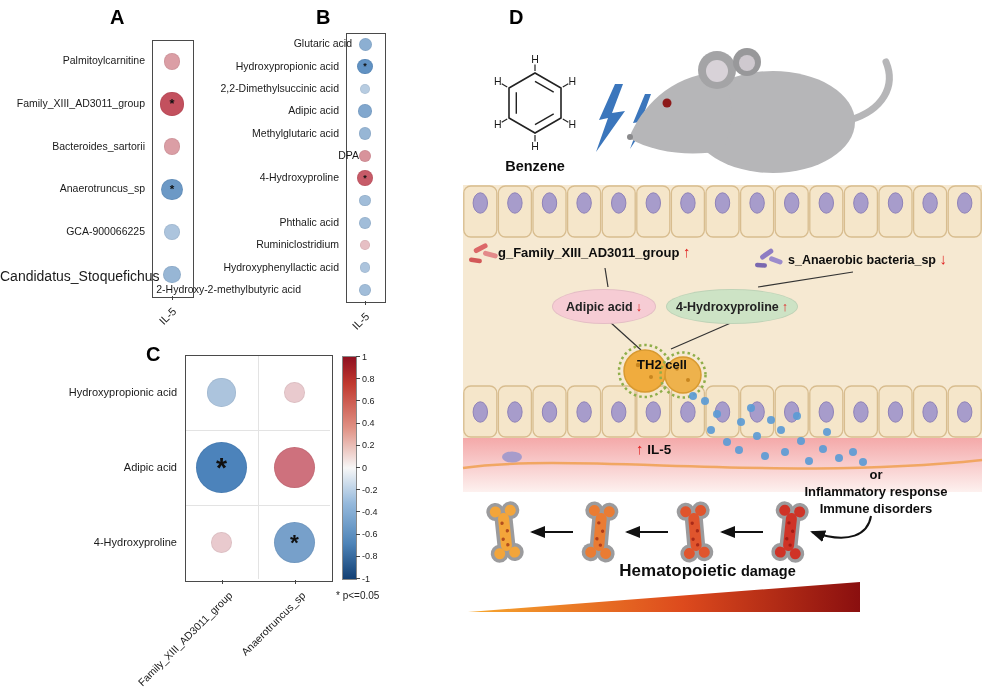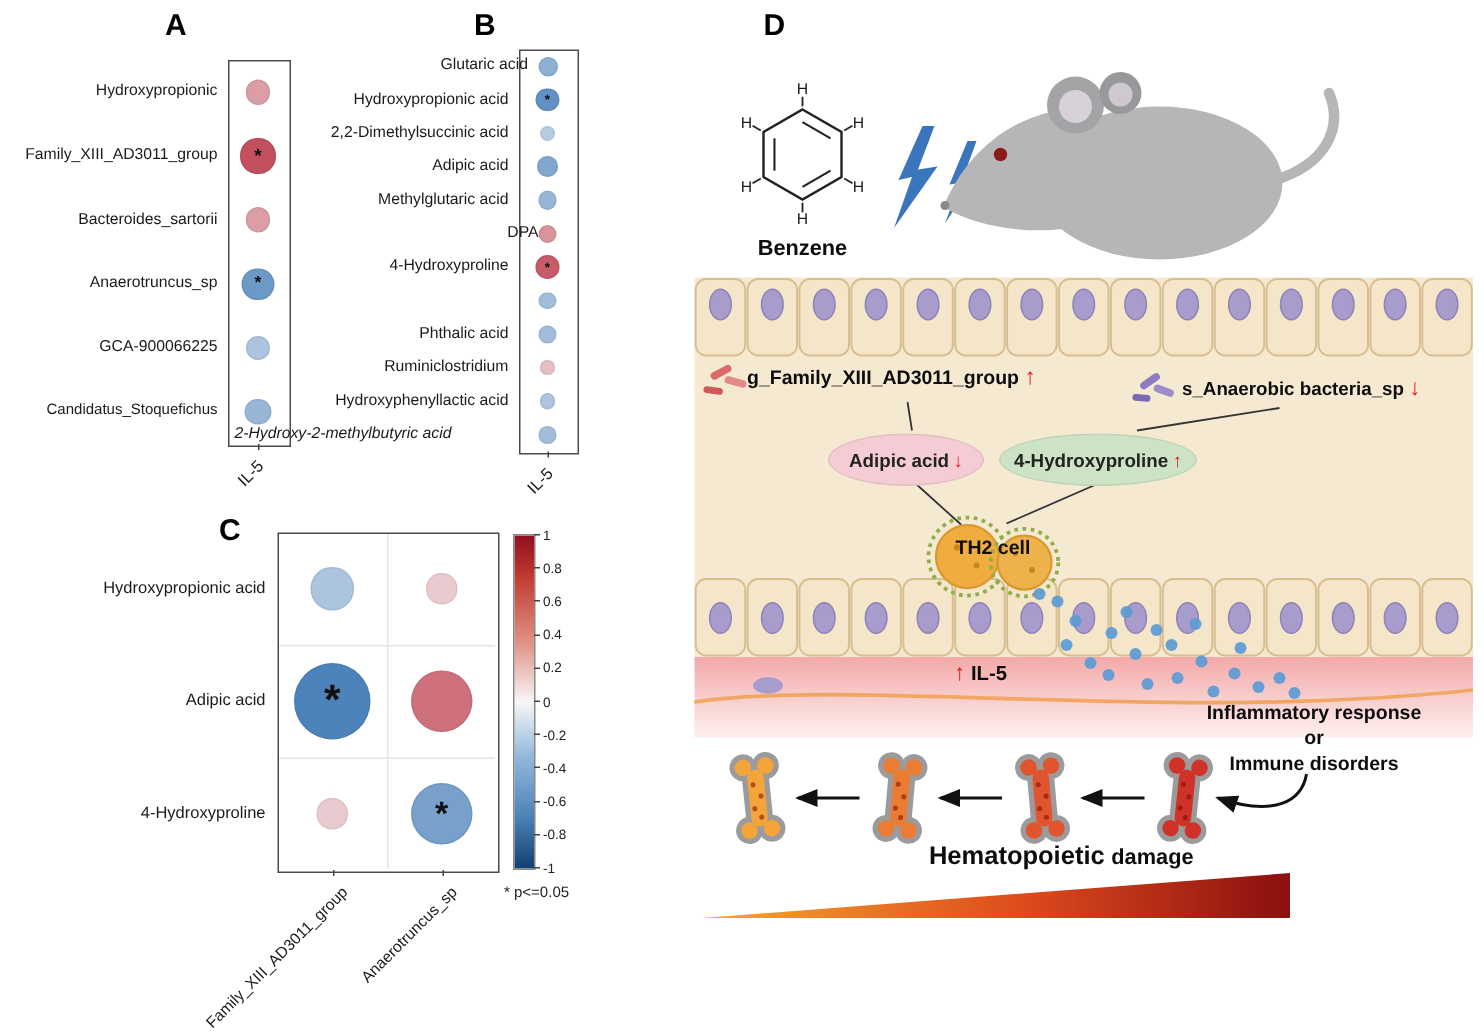--- a/index.html
+++ b/index.html
@@ -30,35 +30,35 @@
 
 <div id="page">
 
   <div class="panel-label" style="left:110px;top:6px">A</div>
   <div class="panel-label" style="left:316px;top:6px">B</div>
   <div class="panel-label" style="left:146px;top:343px">C</div>
   <div class="panel-label" style="left:509px;top:6px">D</div>
 
   <div id="charts" style="position:absolute;inset:0">
       <div class="plot-box" style="left: 152px; top: 40px; width: 40px; height: 256px;"></div>
-      <div class="row-label" style="left: 0px; width: 145px; top: 54.3333px; font-size: 10.5px;">Hydroxypropionic</div>
+      <div class="row-label" style="left: 0px; width: 145px; top: 54.3333px; font-size: 10.5px;">Palmitoylcarnitine</div>
       <div class="dot" style="left: 163.7px; top: 53.0333px; width: 16.6px; height: 16.6px; background: rgb(219, 158, 165);"></div>
       <div class="row-label" style="left: 0px; width: 145px; top: 97px; font-size: 10.5px;">Family_XIII_AD3011_group</div>
       <div class="dot" style="left: 160.375px; top: 92.375px; width: 23.25px; height: 23.25px; background: rgb(195, 80, 94);">
         <span class="sig" style="font-size: 12.7875px;">*</span>
       </div>
       <div class="row-label" style="left: 0px; width: 145px; top: 139.667px; font-size: 10.5px;">Bacteroides_sartorii</div>
       <div class="dot" style="left: 163.7px; top: 138.367px; width: 16.6px; height: 16.6px; background: rgb(219, 158, 165);"></div>
       <div class="row-label" style="left: 0px; width: 145px; top: 182.333px; font-size: 10.5px;">Anaerotruncus_sp</div>
       <div class="dot" style="left: 161.325px; top: 178.658px; width: 21.35px; height: 21.35px; background: rgb(108, 153, 198);">
         <span class="sig" style="font-size: 11.7425px;">*</span>
       </div>
       <div class="row-label" style="left: 0px; width: 145px; top: 225px; font-size: 10.5px;">GCA-900066225</div>
       <div class="dot" style="left: 164.175px; top: 224.175px; width: 15.65px; height: 15.65px; background: rgb(172, 196, 221);"></div>
-      <div class="row-label" style="left: 0px; width: 145px; top: 267.667px; font-size: 10px;">Candidatus_Stoquefichus</div>
+      <div class="row-label" style="left: 0px; width: 145px; top: 267.667px; font-size: 14px;">Candidatus_Stoquefichus</div>
       <div class="dot" style="left: 163.225px; top: 265.892px; width: 17.55px; height: 17.55px; background: rgb(151, 182, 213);"></div>
       <div class="tick" style="left: 172px; top: 296px; width: 1px; height: 4px;"></div>
       <div class="axis-label" style="left: 140px; top: 305px; width: 30px;">IL-5</div>
       <div class="plot-box" style="left: 346px; top: 33px; width: 38px; height: 268px;"></div>
       <div class="row-label" style="left: 0px; width: 352px; top: 37.1667px; font-size: 10.5px;">Glutaric acid</div>
       <div class="dot" style="left: 358.5px; top: 37.6667px; width: 13px; height: 13px; background: rgb(140, 175, 210);"></div>
       <div class="row-label" style="left: 0px; width: 339px; top: 59.5px; font-size: 10.5px;">Hydroxypropionic acid</div>
       <div class="dot" style="left: 357.1px; top: 58.6px; width: 15.8px; height: 15.8px; background: rgb(97, 146, 195);">
         <span class="sig" style="font-size: 9px;">*</span>
       </div>
@@ -74,21 +74,21 @@
       <div class="dot" style="left: 357.1px; top: 170.267px; width: 15.8px; height: 15.8px; background: rgb(199, 91, 104);">
         <span class="sig" style="font-size: 9px;">*</span>
       </div>
       <div class="dot" style="left: 359.2px; top: 194.7px; width: 11.6px; height: 11.6px; background: rgb(161, 189, 217);"></div>
       <div class="row-label" style="left: 0px; width: 339px; top: 215.833px; font-size: 10.5px;">Phthalic acid</div>
       <div class="dot" style="left: 359.2px; top: 217.033px; width: 11.6px; height: 11.6px; background: rgb(161, 189, 217);"></div>
       <div class="row-label" style="left: 0px; width: 339px; top: 238.167px; font-size: 10.5px;">Ruminiclostridium</div>
       <div class="dot" style="left: 360.25px; top: 240.417px; width: 9.5px; height: 9.5px; background: rgb(230, 191, 196);"></div>
       <div class="row-label" style="left: 0px; width: 339px; top: 260.5px; font-size: 10.5px;">Hydroxyphenyllactic acid</div>
       <div class="dot" style="left: 359.55px; top: 262.05px; width: 10.9px; height: 10.9px; background: rgb(172, 196, 221);"></div>
-      <div class="row-label" style="left: 0px; width: 301px; top: 282.833px; font-size: 10.5px; font-style: italic;">2-Hydroxy-2-methylbutyric acid</div>
+      <div class="row-label" style="left: 0px; width: 301px; top: 282.833px; font-size: 10.5px;">2-Hydroxy-2-methylbutyric acid</div>
       <div class="dot" style="left: 359.2px; top: 284.033px; width: 11.6px; height: 11.6px; background: rgb(161, 189, 217);"></div>
       <div class="tick" style="left: 365px; top: 301px; width: 1px; height: 4px;"></div>
       <div class="axis-label" style="left: 333px; top: 310px; width: 30px;">IL-5</div>
       <div class="plot-box" style="left: 185px; top: 355px; width: 146px; height: 225px;"></div>
       <div class="grid-line" style="left: 258px; top: 356px; width: 1px; height: 223px;"></div>
       <div class="grid-line" style="left: 186px; top: 430px; width: 144px; height: 1px;"></div>
       <div class="grid-line" style="left: 186px; top: 505px; width: 144px; height: 1px;"></div>
       <div class="row-label" style="left: 0px; width: 177px; top: 385.5px; font-size: 11px;">Hydroxypropionic acid</div>
       <div class="row-label" style="left: 0px; width: 177px; top: 460.5px; font-size: 11px;">Adipic acid</div>
       <div class="row-label" style="left: 0px; width: 177px; top: 535.5px; font-size: 11px;">4-Hydroxyproline</div>
@@ -401,22 +401,22 @@
   </div>
 
   <div class="dtext" style="left:612px;top:357px;width:100px;text-align:center;font-size:13px">TH2 cell</div>
 
   <div class="dtext" style="left:636px;top:440px;font-size:13.5px">
     <span class="red" style="font-size:15px">↑</span>
     <span>IL-5</span>
   </div>
 
   <div class="outcome" style="left:786px;top:466px;width:180px">
+    <div>or</div>
     <div>Inflammatory response</div>
-    <div>or</div>
     <div>Immune disorders</div>
   </div>
 
   <div class="dtext" style="left:585px;top:561px;width:245px;text-align:center">
     <span style="font-size:17px">Hematopoietic</span>
     <span style="font-size:14.5px">damage</span>
   </div>
 
 </div>
 

